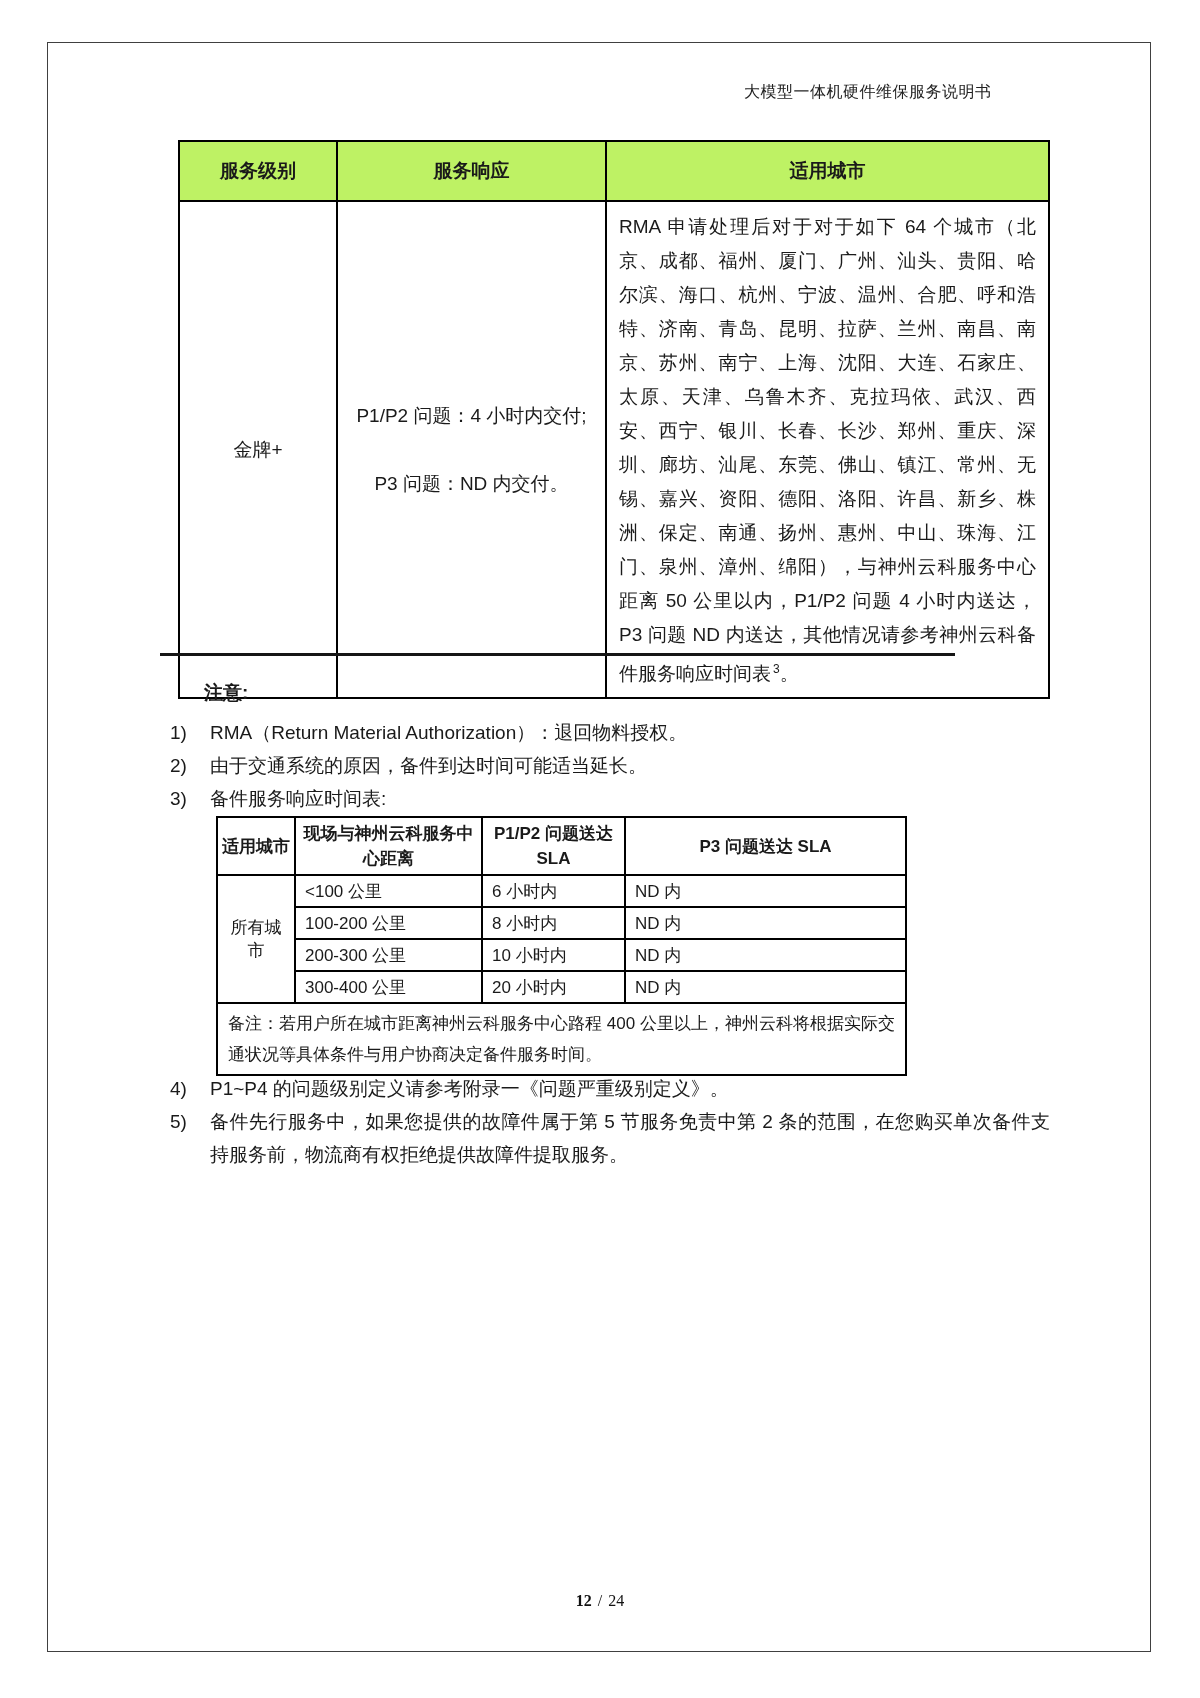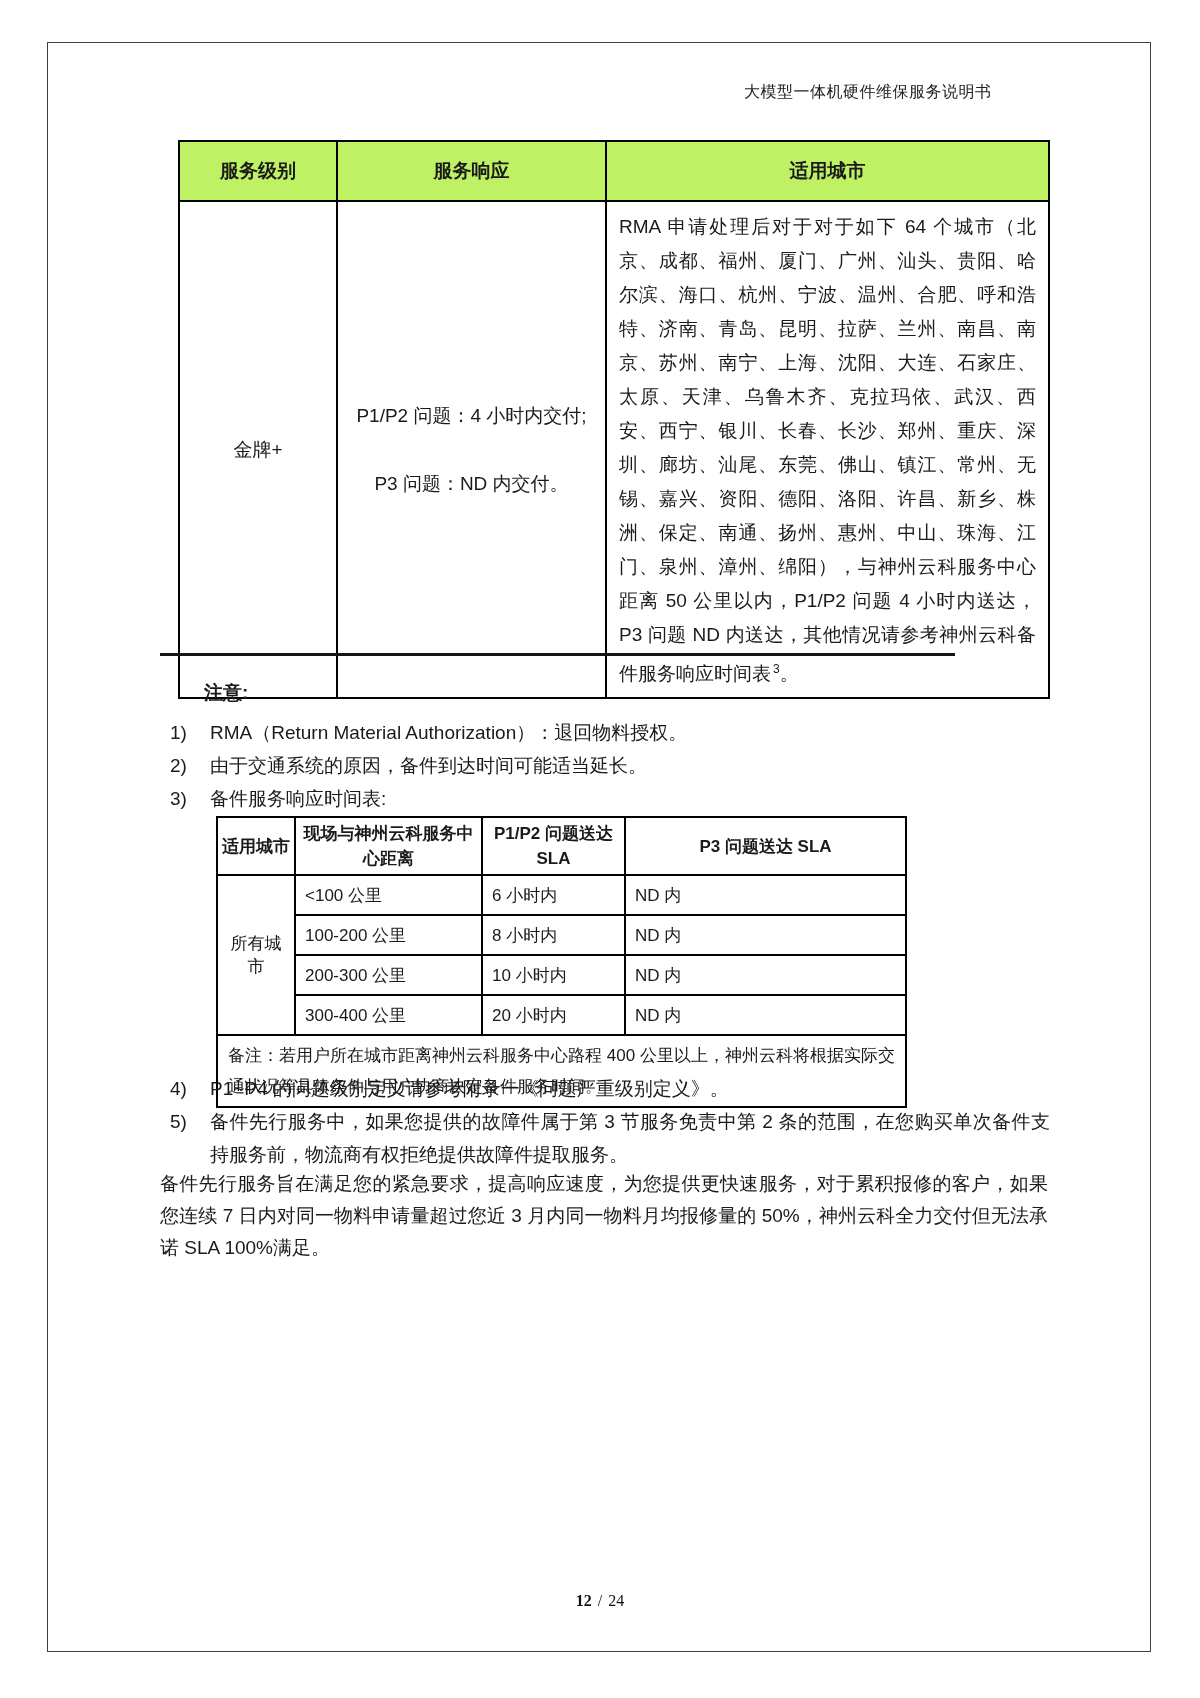--- a/index.html
+++ b/index.html
@@ -140,21 +140,21 @@
   .inner-table th {
     font-weight: bold;
     text-align: center;
     vertical-align: middle;
     padding: 3px 1px;
     line-height: 25px;
     height: 56px;
     background: #ffffff;
   }
   .inner-table td {
-    height: 40px;
+    height: 32px;
     padding: 0 9px;
     vertical-align: middle;
     text-align: left;
   }
   .inner-table .city-scope {
     text-align: center;
     vertical-align: middle;
   }
   .inner-table .remark-cell {
     padding: 4px 10px;
@@ -287,23 +287,22 @@
     </tbody>
   </table>
 
   <div class="notes-list-b">
     <div class="note-item">
       <span class="num">4)</span>
       <span class="txt">P1~P4 的问题级别定义请参考附录一《问题严重级别定义》。</span>
     </div>
     <div class="note-item">
       <span class="num">5)</span>
-      <span class="txt">备件先行服务中，如果您提供的故障件属于第 3 节服务免责中第 2 条的范围，在您购买单次备件支持服务前，物流商有权拒绝提供故障件提取服务。</span>
+      <span class="txt">备件先行服务中，如果您提供的故障件属于第 5 节服务免责中第 2 条的范围，在您购买单次备件支持服务前，物流商有权拒绝提供故障件提取服务。</span>
     </div>
   </div>
 
-  <div class="closing">备件先行服务旨在满足您的紧急要求，提高响应速度，为您提供更快速服务，对于累积报修的客户，如果您连续 7 日内对同一物料申请量超过您近 3 月内同一物料月均报修量的 50%，神州云科全力交付但无法承诺 SLA 100%满足。</div>
 
   <div class="footer">
     <span class="page-current">12</span><span class="page-sep">/</span><span class="page-total">24</span>
   </div>
 
 </div>
 
 </body></html>

